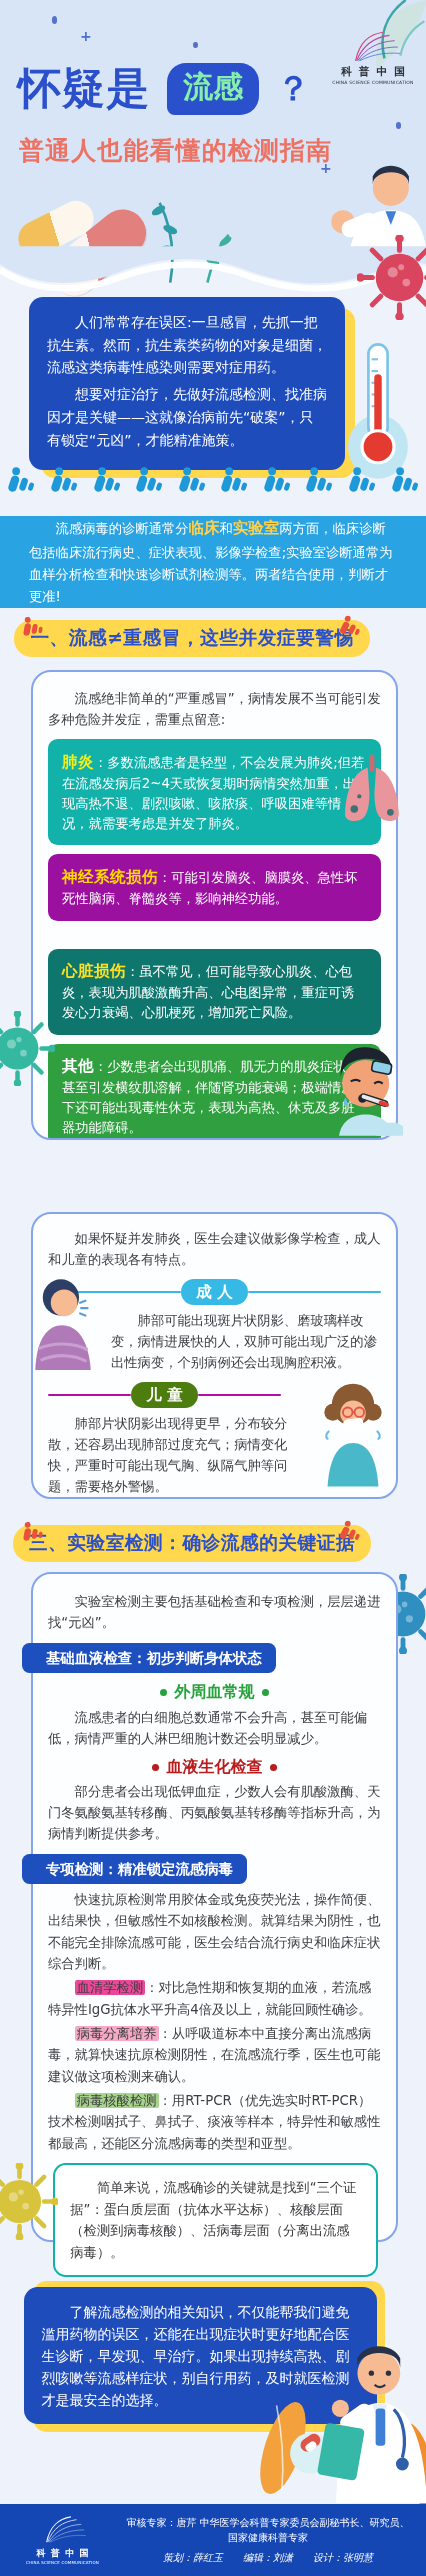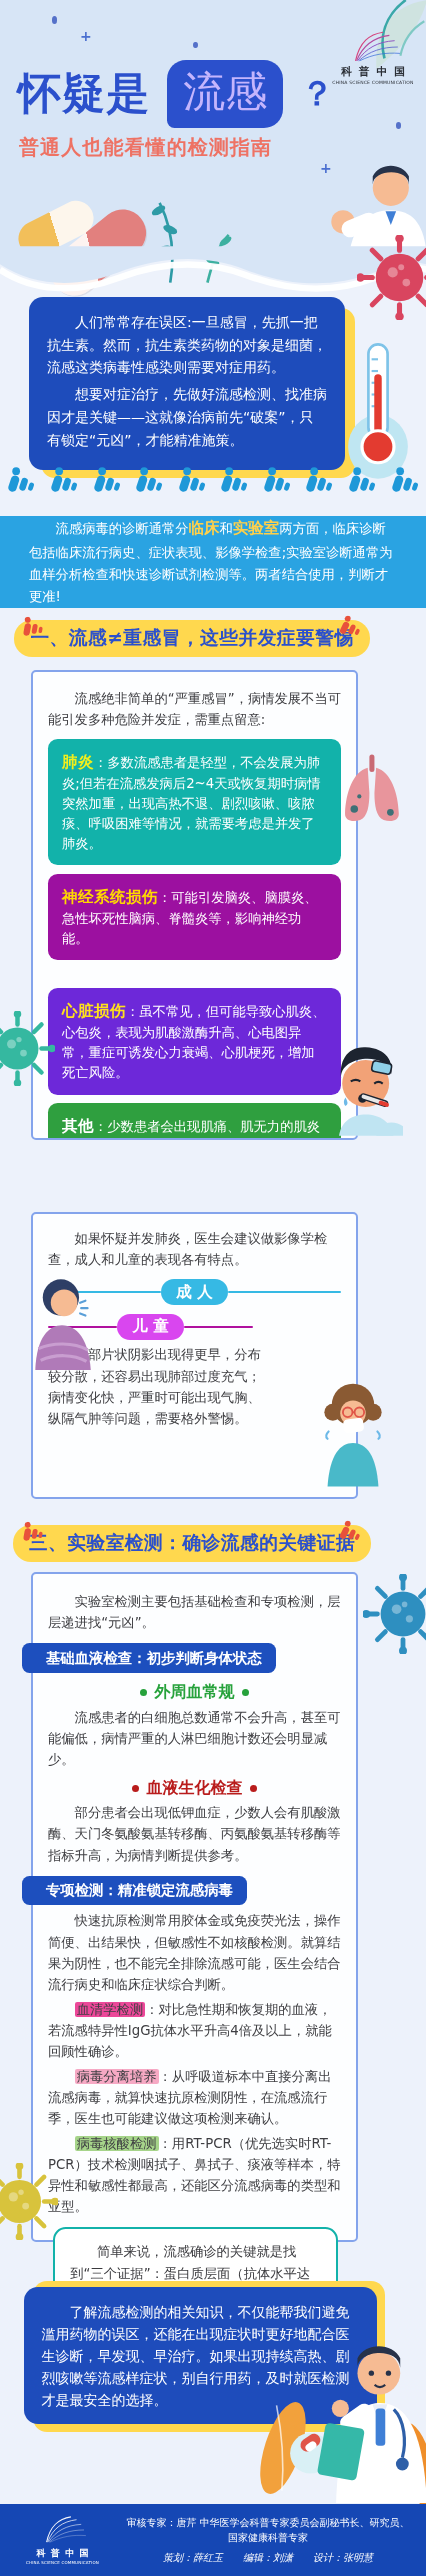--- a/index.html
+++ b/index.html
@@ -11,23 +11,23 @@
     background-size:20px 20px;}
 
   
   .header-bg{position:absolute;top:0;left:0;width:427px;height:251px;background:#d7e5f6;}
   .wave{position:absolute;top:246px;left:0;}
   .brand{position:absolute;top:30px;right:8.5px;width:91px;text-align:center;color:#2b2f36;}
   .brand .cn{font-size:10.7px;font-weight:bold;letter-spacing:7px;margin-left:7px;}
   .brand .en{font-size:4.5px;letter-spacing:0.2px;margin-top:1.1px;}
   .title-row{position:absolute;top:60px;left:18px;display:flex;align-items:center;gap:17px;white-space:nowrap;}
   .title-prefix{font-size:43px;font-weight:900;color:#2b50cc;letter-spacing:1.1px;}
-  .title-bubble{background:#2b50cc;color:#c4b5fd;font-size:42px;font-weight:400;padding:4.3px 16px 7.5px;border-radius:19px 19px 19px 7.5px;}
+  .title-bubble{background:#2b50cc;color:#86efac;font-size:30px;font-weight:700;padding:4.3px 16px 7.5px;border-radius:19px 19px 19px 7.5px;}
   .title-q{font-size:34px;font-weight:900;color:#2b50cc;}
-  .subtitle{position:absolute;top:134px;left:19px;font-size:20px;font-weight:900;color:#ee7264;letter-spacing:1.1px;}
+  .subtitle{position:absolute;top:134px;left:19px;font-size:25px;font-weight:900;color:#ee7264;letter-spacing:1.1px;}
 
   .spark{position:absolute;color:#4a6fd0;font-size:14px;font-weight:bold;}
   .spark::before{content:"+";}
   .bdot{position:absolute;border-radius:50%;background:#5571c9;}
 
   
   .pill-cap{position:absolute;border-radius:533px;}
   .pill1{left:16px;top:211px;width:80px;height:35px;transform:rotate(-27deg);
     background:linear-gradient(100deg,#f2bf5a 48%,#fdf6ec 48%);}
   .pill2{left:44px;top:229px;width:109px;height:47px;transform:rotate(-39deg);
@@ -58,37 +58,37 @@
   
   .sec-head{position:absolute;left:0;width:384px;text-align:center;}
   .sec-head .pill{display:inline-block;background:#ffd84e;border-radius:18px;padding:5.3px 16px;
     font-size:18.7px;font-weight:900;color:#2b50cc;letter-spacing:0.5px;}
   .head-deco{position:absolute;top:-4.3px;}
   .head-deco.l{left:21.3px;transform:rotate(-8deg);}
   .head-deco.r{right:21.3px;transform:rotate(8deg);}
   #sec1{top:620px}#sec2{top:1166px}#sec3{top:1525px}
 
   
-  .white-box{position:absolute;left:31px;width:327px;background:#fdfeff;border:2.1px solid #84a4ec;border-radius:5px;box-sizing:border-box;}
+  .white-box{position:absolute;left:31px;width:367px;background:#fdfeff;border:2.1px solid #84a4ec;border-radius:20px;box-sizing:border-box;}
   #wbox1{top:670px;height:470px;padding:12.8px 15px;overflow:hidden;}
   #wbox2{top:1212px;height:287px;padding:10.7px 15px;overflow:hidden;}
   #wbox3{top:1572px;height:670px;padding:14px 15px;}
   .wp{font-size:13.3px;color:#3e3e42;line-height:1.6;text-indent:2em;margin:3.2px 0;}
 
   .card{border-radius:9.6px;padding:11.7px 14px;color:#fff;font-size:13.3px;line-height:1.5;margin-top:8.5px;position:relative;}
   .card .lb{font-weight:900;font-size:15.5px;letter-spacing:0.5px;}
 
   .divider{display:flex;align-items:center;margin:8.5px 0 4.3px;}
   .divider .line{flex:1;height:2.7px;border-radius:1.6px;}
   .divider .dp{color:#fff;font-weight:900;font-size:15.5px;padding:2.7px 15px;border-radius:14.4px;white-space:nowrap;}
   .divider.adult .line{background:#36b9e4;}
   .divider.adult .dp{background:#36b9e4;}
   .divider.child{width:70%;}
   .divider.child .line{background:#b0119e;}
-  .divider.child .dp{background:#d946ef;}
+  .divider.child .dp{background:#4d7c0f;}
   .adult-para{margin-left:63px;}
   .child-para{margin-right:68px;}
 
   .badge{display:inline-block;background:#1d4fbe;color:#fff;font-weight:900;font-size:14.4px;
     padding:5.3px 14px 5.3px 23.5px;border-radius:7.5px;margin:6.4px 0 2.1px -25.6px;}
   .subhead{display:flex;align-items:center;justify-content:center;gap:7.5px;font-size:16px;font-weight:900;margin:7.5px 0 1.1px;}
   .subhead .dot{width:7px;height:7px;border-radius:50%;background:currentColor;}
   .subgreen{color:#27a23c}.subred{color:#b91c1c}
   .hl{padding:0 2.1px;border-radius:2.1px;}
   .hl-y{background:#ec4899}.hl-g{background:#a6d48a}.hl-p{background:#f6a9c4}
@@ -327,21 +327,21 @@
             <rect x="38" y="26" width="8" height="14" rx="4" transform="rotate(18 42 33)"></rect>
           </g>
         </svg></span>
   </div>
 
   <div class="white-box" id="wbox1">
     <p class="wp">流感绝非简单的“严重感冒”，病情发展不当可能引发多种危险并发症，需重点留意:</p>
     <div id="cards">
         <div class="card" style="background: rgb(18, 178, 170);"><span class="lb" style="color: rgb(242, 239, 28);">肺炎</span><span>：多数流感患者是轻型，不会发展为肺炎;但若在流感发病后2~4天或恢复期时病情突然加重，出现高热不退、剧烈咳嗽、咳脓痰、呼吸困难等情况，就需要考虑是并发了肺炎。</span></div>
         <div class="card" style="background: rgb(156, 16, 160);"><span class="lb" style="color: rgb(255, 216, 0);">神经系统损伤</span><span>：可能引发脑炎、脑膜炎、急性坏死性脑病、脊髓炎等，影响神经功能。</span></div>
-        <div class="card" style="background: #6d28d9; margin-top: 28px;"><span class="lb" style="color: rgb(255, 225, 28);">心脏损伤</span><span>：虽不常见，但可能导致心肌炎、心包炎，表现为肌酸激酶升高、心电图异常，重症可诱发心力衰竭、心肌梗死，增加死亡风险。</span></div>
+        <div class="card" style="background: #0f766e; margin-top: 28px;"><span class="lb" style="color: rgb(255, 225, 28);">心脏损伤</span><span>：虽不常见，但可能导致心肌炎、心包炎，表现为肌酸激酶升高、心电图异常，重症可诱发心力衰竭、心肌梗死，增加死亡风险。</span></div>
         <div class="card" style="background: rgb(47, 159, 63);"><span class="lb" style="color: rgb(255, 255, 255);">其他</span><span>：少数患者会出现肌痛、肌无力的肌炎症状，甚至引发横纹肌溶解，伴随肾功能衰竭；极端情况下还可能出现毒性休克，表现为高热、休克及多脏器功能障碍。</span></div>
       </div>
   </div>
 
   <svg class="deco-abs" style="top:748px;left:340px" width="63" height="80" viewBox="0 0 150 160">
     <rect x="70" y="0" width="12" height="42" rx="6" fill="#c96a74"></rect>
     <path d="M66,32 C30,42 14,92 12,140 C11,158 30,162 48,156 C66,150 70,120 70,92 Z" fill="#e8959c"></path>
     <path d="M86,32 C122,42 138,92 140,140 C141,158 122,162 104,156 C86,150 82,120 82,92 Z" fill="#e8959c"></path>
     <circle cx="34" cy="130" r="9" fill="#3e7076"></circle>
       <circle cx="120" cy="138" r="8" fill="#3e7076"></circle>
@@ -367,20 +367,21 @@
   </svg>
 
 
   <div class="white-box" id="wbox2">
     <p class="wp">如果怀疑并发肺炎，医生会建议做影像学检查，成人和儿童的表现各有特点。</p>
     <div class="divider adult">
       <div class="line"></div>
       <div class="dp">成 人</div>
       <div class="line"></div>
     </div>
+    <p class="wp adult-para">肺部可能出现斑片状阴影、磨玻璃样改变，病情进展快的人，双肺可能出现广泛的渗出性病变，个别病例还会出现胸腔积液。</p>
     <div class="divider child">
       <div class="line"></div>
       <div class="dp">儿 童</div>
       <div class="line"></div>
     </div>
     <p class="wp child-para">肺部片状阴影出现得更早，分布较分散，还容易出现肺部过度充气；病情变化快，严重时可能出现气胸、纵隔气肿等问题，需要格外警惕。</p>
   </div>
 
   <svg class="deco-abs" style="top:1274px;left:31px" width="63" height="96" viewBox="0 0 118 180">
     <circle cx="56" cy="44" r="34" fill="#2e3f66"></circle>

